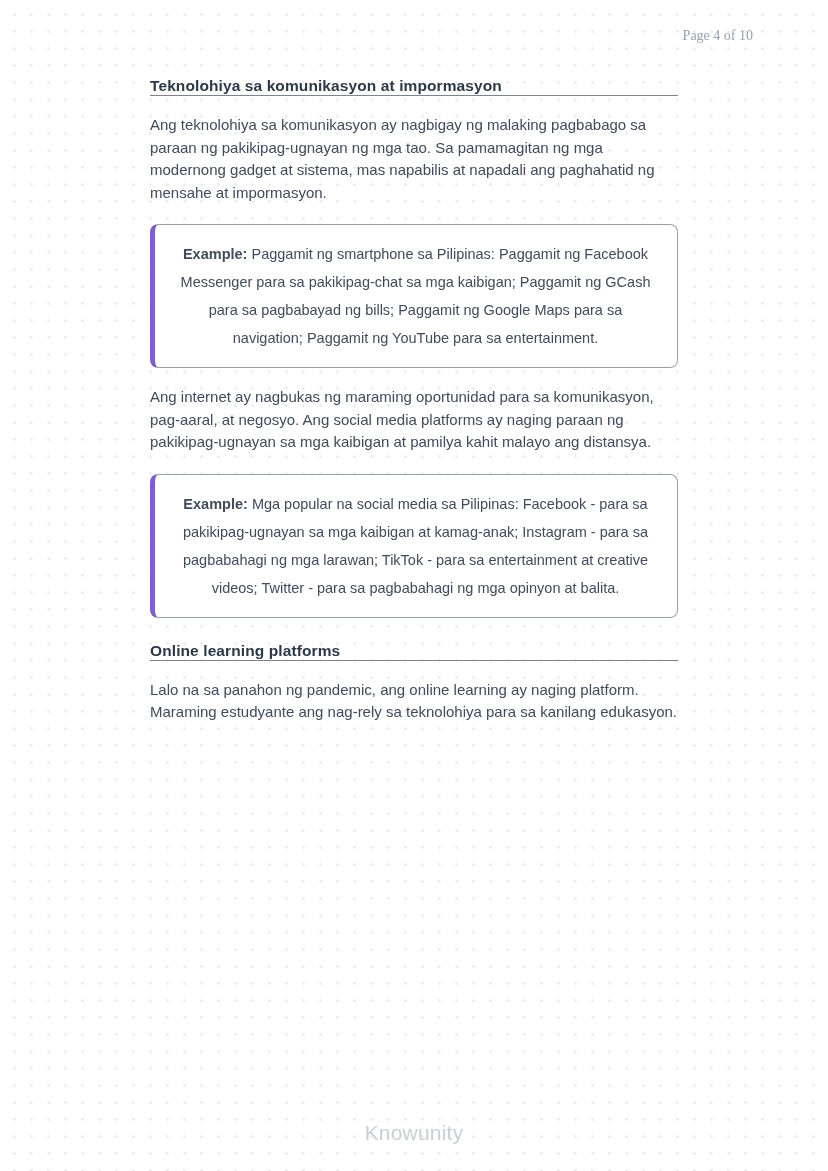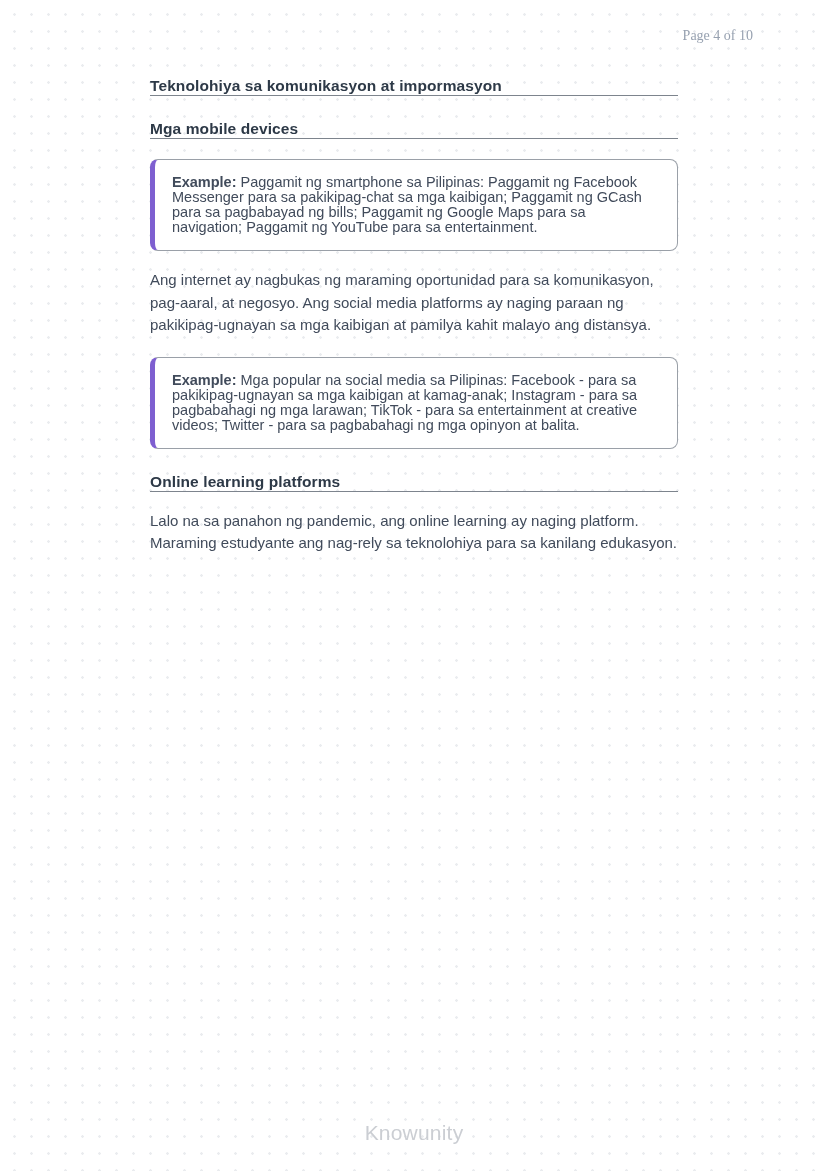--- a/index.html
+++ b/index.html
@@ -53,23 +53,24 @@
     color: var(--body, #414b5b);
   }
 
   .example-box {
     margin-top: 20px;
     border: 1px solid var(--box_border, #9aa0a8);
     border-left: 5px solid var(--accent, #7e5fd0);
     border-radius: 8px;
     padding: 15px 18px 15px 17px;
     font-size: 14.5px;
-    line-height: 15px;
+    line-height: 28px;
     color: var(--body, #414b5b);
     background: #ffffff;
+    text-align: center;
   }
   .example-label { font-weight: bold; }
 
   .footer-brand {
     position: absolute;
     top: 1121px;
     left: 0;
     width: 100%;
     text-align: center;
     font-size: 21px;
@@ -80,22 +81,22 @@
 </head>
 <body>
 
 <div class="page">
 
   <div class="page-number">Page 4 of 10</div>
 
   <main class="content">
 
     <h2 class="section-heading">Teknolohiya sa komunikasyon at impormasyon</h2>
+    <p class="section-paragraph">Ang teknolohiya sa komunikasyon ay nagbigay ng malaking pagbabago sa paraan ng pakikipag-ugnayan ng mga tao. Sa pamamagitan ng mga modernong gadget at sistema, mas napabilis at napadali ang paghahatid ng mensahe at impormasyon.</p>
 
-    <h2 class="section-heading">Mga mobile devices</h2>
     <div class="example-box">
       <span class="example-label">Example:</span>
       <span>Paggamit ng smartphone sa Pilipinas: Paggamit ng Facebook Messenger para sa pakikipag-chat sa mga kaibigan; Paggamit ng GCash para sa pagbabayad ng bills; Paggamit ng Google Maps para sa navigation; Paggamit ng YouTube para sa entertainment.</span>
     </div>
 
     <p class="section-paragraph">Ang internet ay nagbukas ng maraming oportunidad para sa komunikasyon, pag-aaral, at negosyo. Ang social media platforms ay naging paraan ng pakikipag-ugnayan sa mga kaibigan at pamilya kahit malayo ang distansya.</p>
     <div class="example-box">
       <span class="example-label">Example:</span>
       <span>Mga popular na social media sa Pilipinas: Facebook - para sa pakikipag-ugnayan sa mga kaibigan at kamag-anak; Instagram - para sa pagbabahagi ng mga larawan; TikTok - para sa entertainment at creative videos; Twitter - para sa pagbabahagi ng mga opinyon at balita.</span>
     </div>

